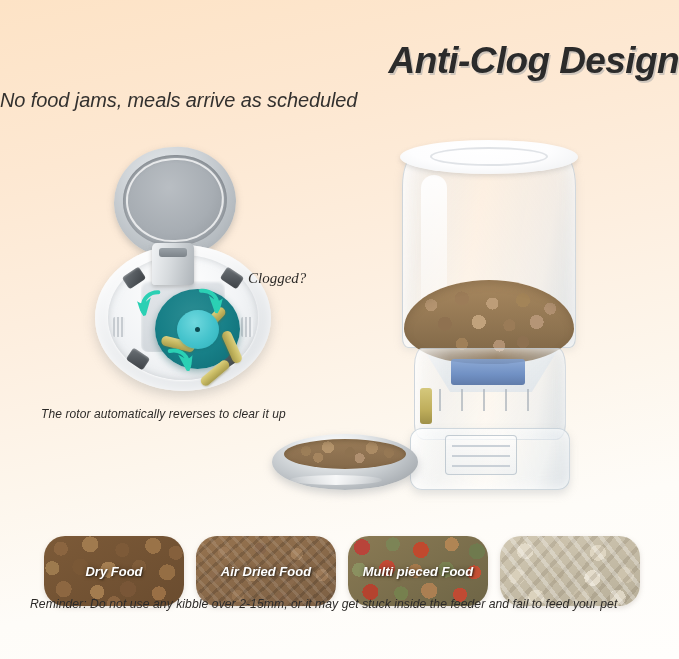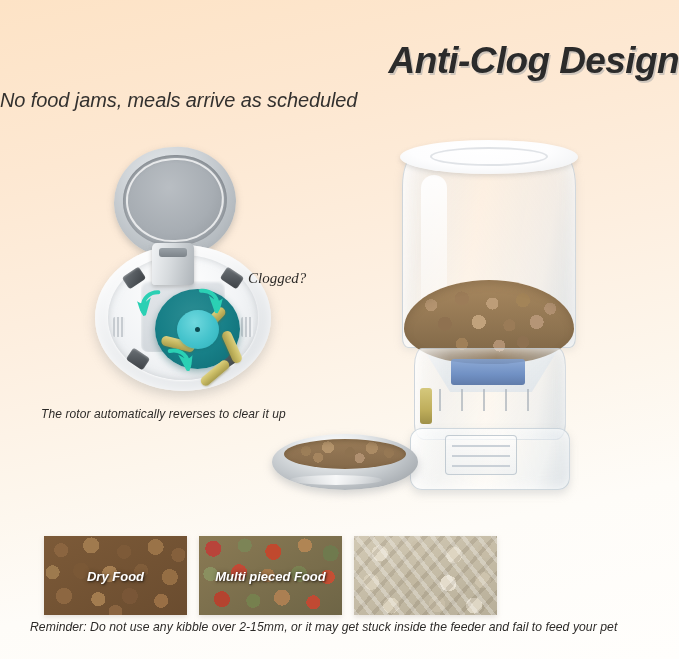--- a/index.html
+++ b/index.html
@@ -276,22 +276,22 @@
   }
   .bowl-shine {
     position: absolute; left: 18px; bottom: 5px; width: 92px; height: 10px;
     border-radius: 50%;
     background: linear-gradient(90deg, rgba(255,255,255,0.1), rgba(255,255,255,0.85), rgba(255,255,255,0.1));
   }
 
   
   .cards { position: absolute; left: 44px; top: 536px; width: 596px; height: 70px; display: flex; gap: 12px; }
   .card {
-    position: relative; width: 143px; height: 79px;
-    border-radius: 0; overflow: hidden;
+    position: relative; width: 143px; height: 70px;
+    border-radius: 21px; overflow: hidden;
     box-shadow: 0 2px 5px rgba(150,140,130,0.25);
   }
   .card-label {
     position: absolute; left: 0; top: 50%; width: 100%;
     transform: translateY(-50%);
     text-align: center;
     font-size: 13px; font-weight: bold; font-style: italic;
     color: #ffffff;
     text-shadow: 1px 1px 2px rgba(40,30,20,0.85), 0 0 4px rgba(40,30,20,0.5);
     z-index: 2;
@@ -362,21 +362,21 @@
       radial-gradient(circle at 66% 60%, #e4dccb 0 8px, transparent 8px),
       radial-gradient(circle at 90% 56%, #cdc3ad 0 8px, transparent 8px),
       radial-gradient(circle at 26% 88%, #dbd2bd 0 8px, transparent 8px),
       radial-gradient(circle at 58% 86%, #c8bea8 0 8px, transparent 8px),
       radial-gradient(circle at 84% 88%, #ded6c4 0 8px, transparent 8px),
       linear-gradient(160deg, #d2c9b4, #b8af99);
   }
 
   
   .reminder {
-    position: absolute; left: 30px; top: 620px; width: 630px;
+    position: absolute; left: 30px; top: 597px; width: 630px;
     font-size: 12.2px; font-style: italic; color: #2d2b29;
     letter-spacing: 0.05px;
   }
 </style>
 </head>
 <body>
 
 <div class="page">
 
   <div class="title">Anti-Clog Design</div>
@@ -454,20 +454,24 @@
       <div class="bowl-shine"></div>
     </div>
   </div>
 
   <div class="cards">
     <div class="card">
       <div class="tex tex-dry"></div>
       <div class="card-label">Dry Food</div>
     </div>
     <div class="card">
+      <div class="tex tex-air"></div>
+      <div class="card-label">Air Dried Food</div>
+    </div>
+    <div class="card">
       <div class="tex tex-multi"></div>
       <div class="card-label">Multi pieced Food</div>
     </div>
     <div class="card">
       <div class="tex tex-freeze"></div>
     </div>
   </div>
 
   <div class="reminder">Reminder: Do not use any kibble over 2-15mm, or it may get stuck inside the feeder and fail to feed your pet</div>
 </div>

